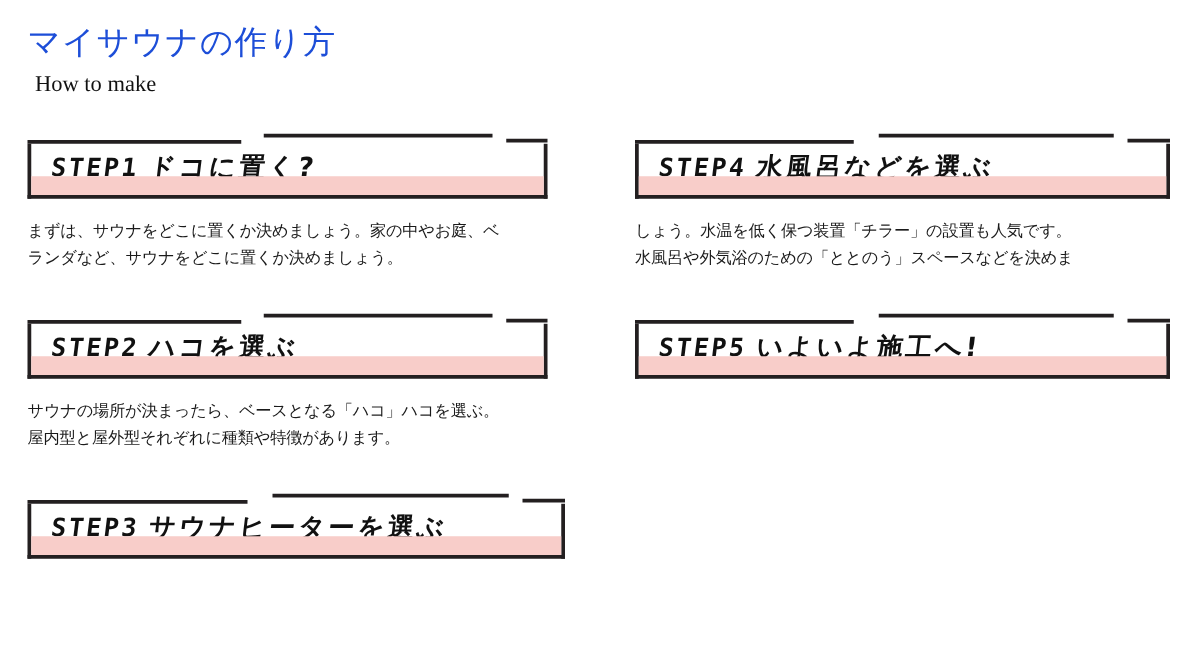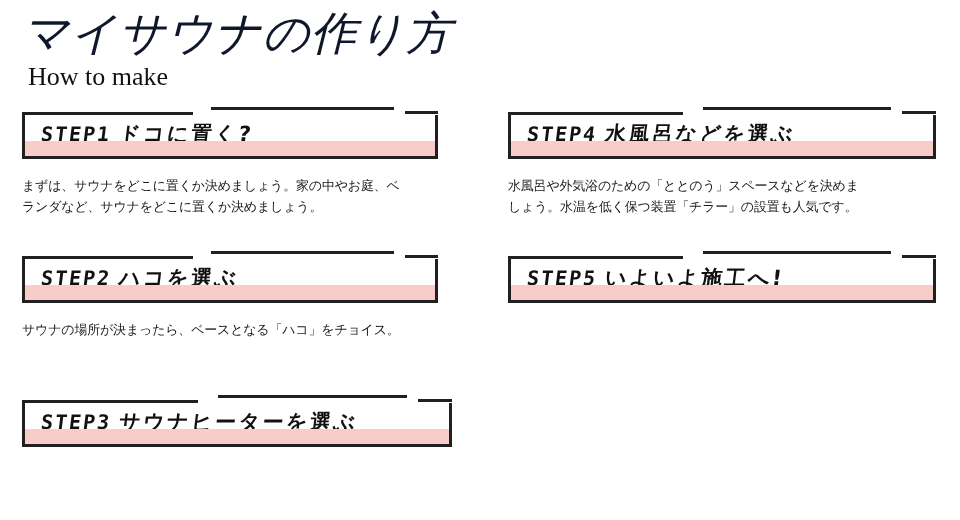--- a/index.html
+++ b/index.html
@@ -21,33 +21,32 @@
     position: absolute;
     left: 0;
     top: 0;
     width: 960px;
   }
   #page-title {
     position: absolute;
     left: 22px;
     top: 12px;
     font-family: "Liberation Serif", "DejaVu Serif", serif;
-    font-size: 46px;
+    font-size: 26px;
     line-height: 44px;
     letter-spacing: 1px;
-    color: #0f172a;
+    color: #1d4ed8;
     white-space: nowrap;
-    font-style: italic;
   }
   #page-subtitle {
     position: absolute;
     left: 28px;
-    top: 62px;
+    top: 52px;
     font-family: "Liberation Serif", "DejaVu Serif", serif;
-    font-size: 26px;
+    font-size: 18px;
     line-height: 30px;
     color: #111111;
     white-space: nowrap;
   }
 
   
   .column {
     position: absolute;
     top: 0;
   }
@@ -165,21 +164,22 @@
         <span class="top-seg a"></span>
           <span class="top-seg b"></span>
           <span class="top-seg c"></span>
       </div>
       <div class="step-title">
         <span class="step-label">STEP2</span><span class="step-heading">ハコを選ぶ</span>
       </div>
       <div class="step-banner-band"></div>
     </div>
     <div class="step-body">
-      <span class="line">サウナの場所が決まったら、ベースとなる「ハコ」をチョイス。</span>
+      <span class="line">サウナの場所が決まったら、ベースとなる「ハコ」ハコを選ぶ。</span>
+      <span class="line">屋内型と屋外型それぞれに種類や特徴があります。</span>
     </div>
   </div>
 
   <div class="step-block" style="top:403px; width:430px;">
     <div class="step-banner">
       <div class="step-banner-top">
         <span class="top-seg a"></span>
           <span class="top-seg b"></span>
           <span class="top-seg c"></span>
       </div>
@@ -202,22 +202,22 @@
         <span class="top-seg a"></span>
           <span class="top-seg b"></span>
           <span class="top-seg c"></span>
       </div>
       <div class="step-title">
         <span class="step-label">STEP4</span><span class="step-heading">水風呂などを選ぶ</span>
       </div>
       <div class="step-banner-band"></div>
     </div>
     <div class="step-body">
+      <span class="line">しょう。水温を低く保つ装置「チラー」の設置も人気です。</span>
       <span class="line">水風呂や外気浴のための「ととのう」スペースなどを決めま</span>
-      <span class="line">しょう。水温を低く保つ装置「チラー」の設置も人気です。</span>
     </div>
   </div>
 
   <div class="step-block" style="top:259px; width:428px;">
     <div class="step-banner">
       <div class="step-banner-top">
         <span class="top-seg a"></span>
           <span class="top-seg b"></span>
           <span class="top-seg c"></span>
       </div>

